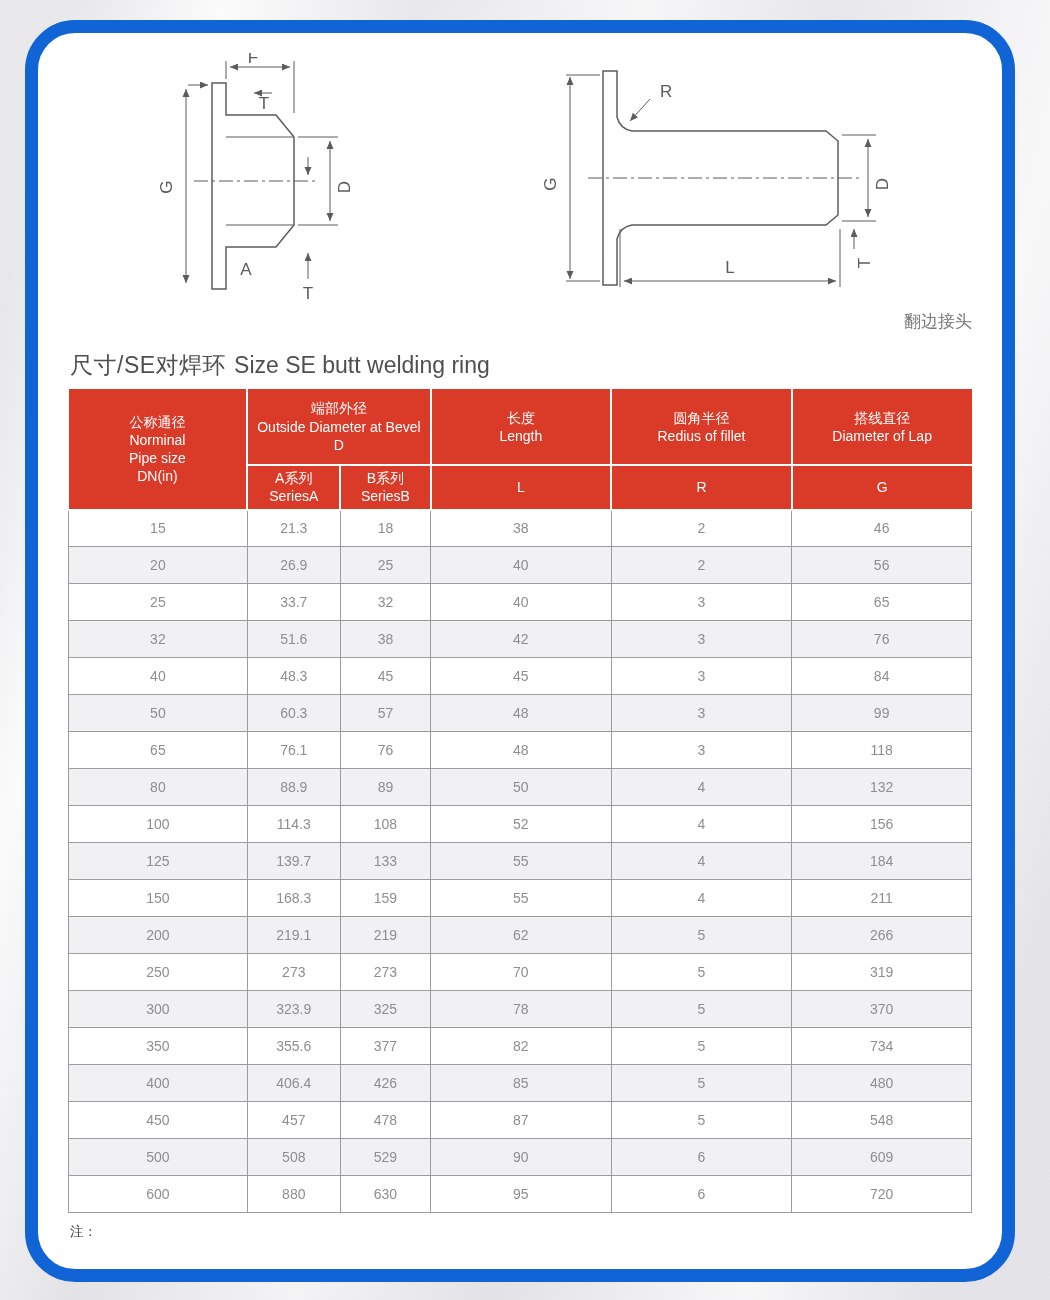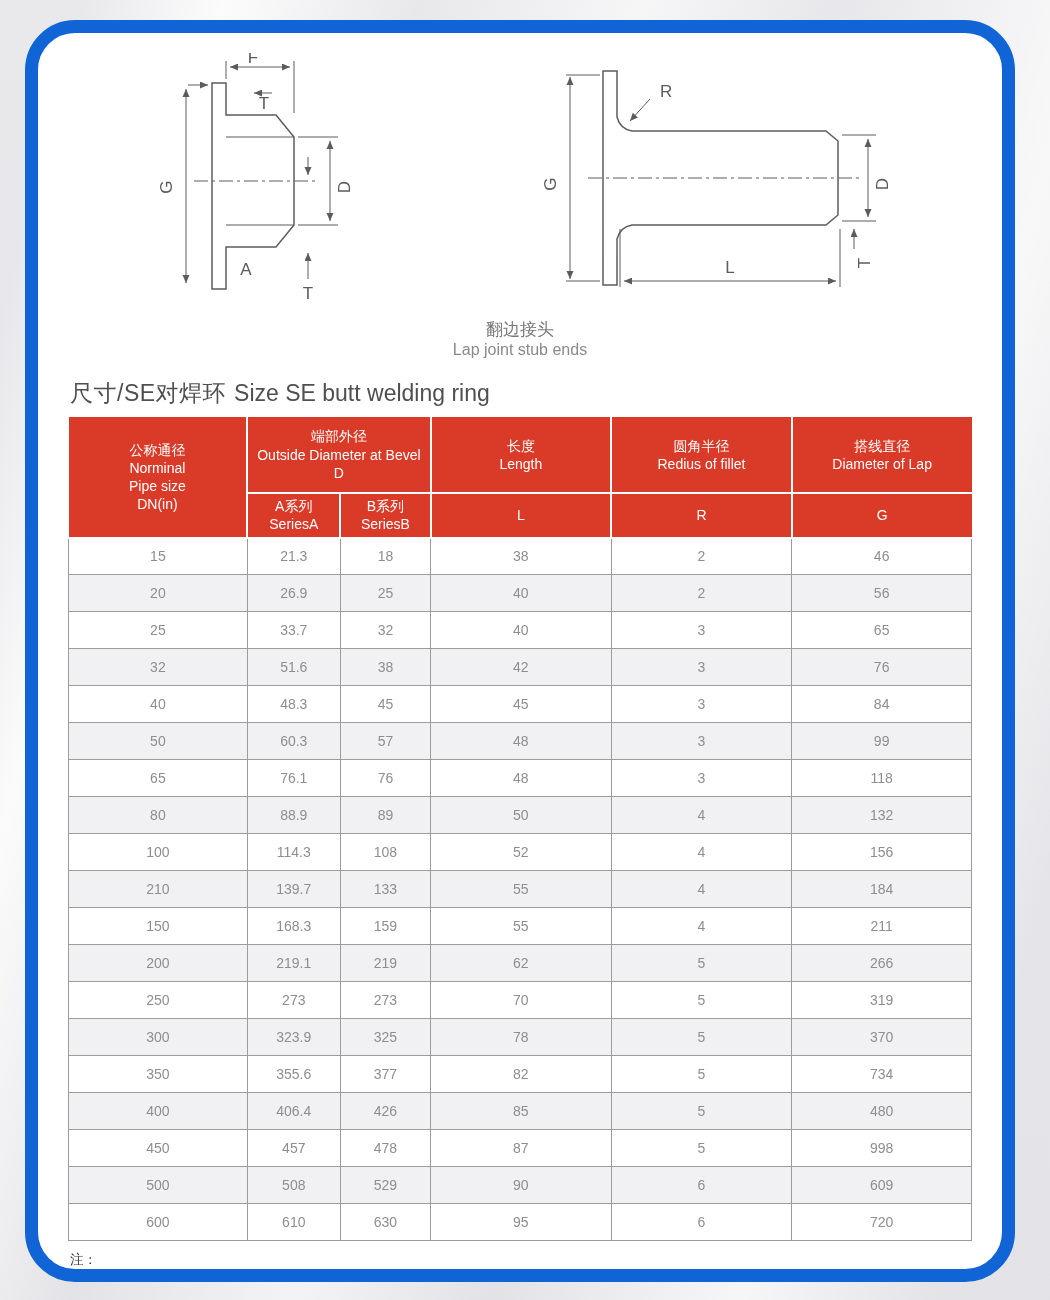--- a/index.html
+++ b/index.html
@@ -17,21 +17,21 @@
     background:#ffffff;
     border:13px solid #1164d6;
     border-radius:50px;
     overflow:hidden;
   }
   .inner{ padding:14px 30px 0 30px; }
 
   
   .drawings{ display:flex; justify-content:center; align-items:flex-start; gap:36px; margin-top:6px; height:252px; }
   svg text{ font-family:"Liberation Sans","DejaVu Sans",sans-serif; fill:#5c5c5c; font-size:17px; }
-  .caption{ text-align:center; margin-top:14px; line-height:1.25; }
+  .caption{ text-align:right; margin-top:6px; line-height:1.25; }
   .caption .zh{ font-size:17px; color:#787878; }
   .caption .en{ font-size:16px; color:#8a8a8a; }
 
   
   .sec-title{ margin:18px 0 8px 2px; font-size:23px; color:#4f4f4f; }
   .sec-title .zh{ letter-spacing:.5px; }
   .sec-title .en{ margin-left:8px; }
 
   
   table{ width:100%; border-collapse:collapse; table-layout:fixed; }
@@ -130,21 +130,20 @@
         <text x="152" y="44">R</text>
         <text x="48" y="131" text-anchor="middle" transform="rotate(-90 48 131)">G</text>
         <text x="380" y="131" text-anchor="middle" transform="rotate(-90 380 131)">D</text>
         <text x="222" y="220" text-anchor="middle">L</text>
         <text x="362" y="210" text-anchor="middle" transform="rotate(-90 362 210)">T</text>
       </svg>
     </div>
 
     <div class="caption">
       <div class="zh">翻边接头</div>
-      <div class="en">Lap joint stub ends</div>
     </div>
 
     <div class="sec-title">
       <span class="zh">尺寸/SE对焊环</span><span class="en">Size SE butt welding ring</span>
     </div>
 
     <table>
       <colgroup>
         <col style="width:19.8%">
           <col style="width:10.3%">
@@ -260,21 +259,21 @@
           </tr>
           <tr>
             <td>100</td>
             <td>114.3</td>
             <td>108</td>
             <td>52</td>
             <td>4</td>
             <td>156</td>
           </tr>
           <tr>
-            <td>210</td>
+            <td>125</td>
             <td>139.7</td>
             <td>133</td>
             <td>55</td>
             <td>4</td>
             <td>184</td>
           </tr>
           <tr>
             <td>150</td>
             <td>168.3</td>
             <td>159</td>
@@ -321,33 +320,33 @@
             <td>85</td>
             <td>5</td>
             <td>480</td>
           </tr>
           <tr>
             <td>450</td>
             <td>457</td>
             <td>478</td>
             <td>87</td>
             <td>5</td>
-            <td>998</td>
+            <td>548</td>
           </tr>
           <tr>
             <td>500</td>
             <td>508</td>
             <td>529</td>
             <td>90</td>
             <td>6</td>
             <td>609</td>
           </tr>
           <tr>
             <td>600</td>
-            <td>610</td>
+            <td>880</td>
             <td>630</td>
             <td>95</td>
             <td>6</td>
             <td>720</td>
           </tr>
         </tbody>
     </table>
 
     <div class="notes">
       <div class="row">

